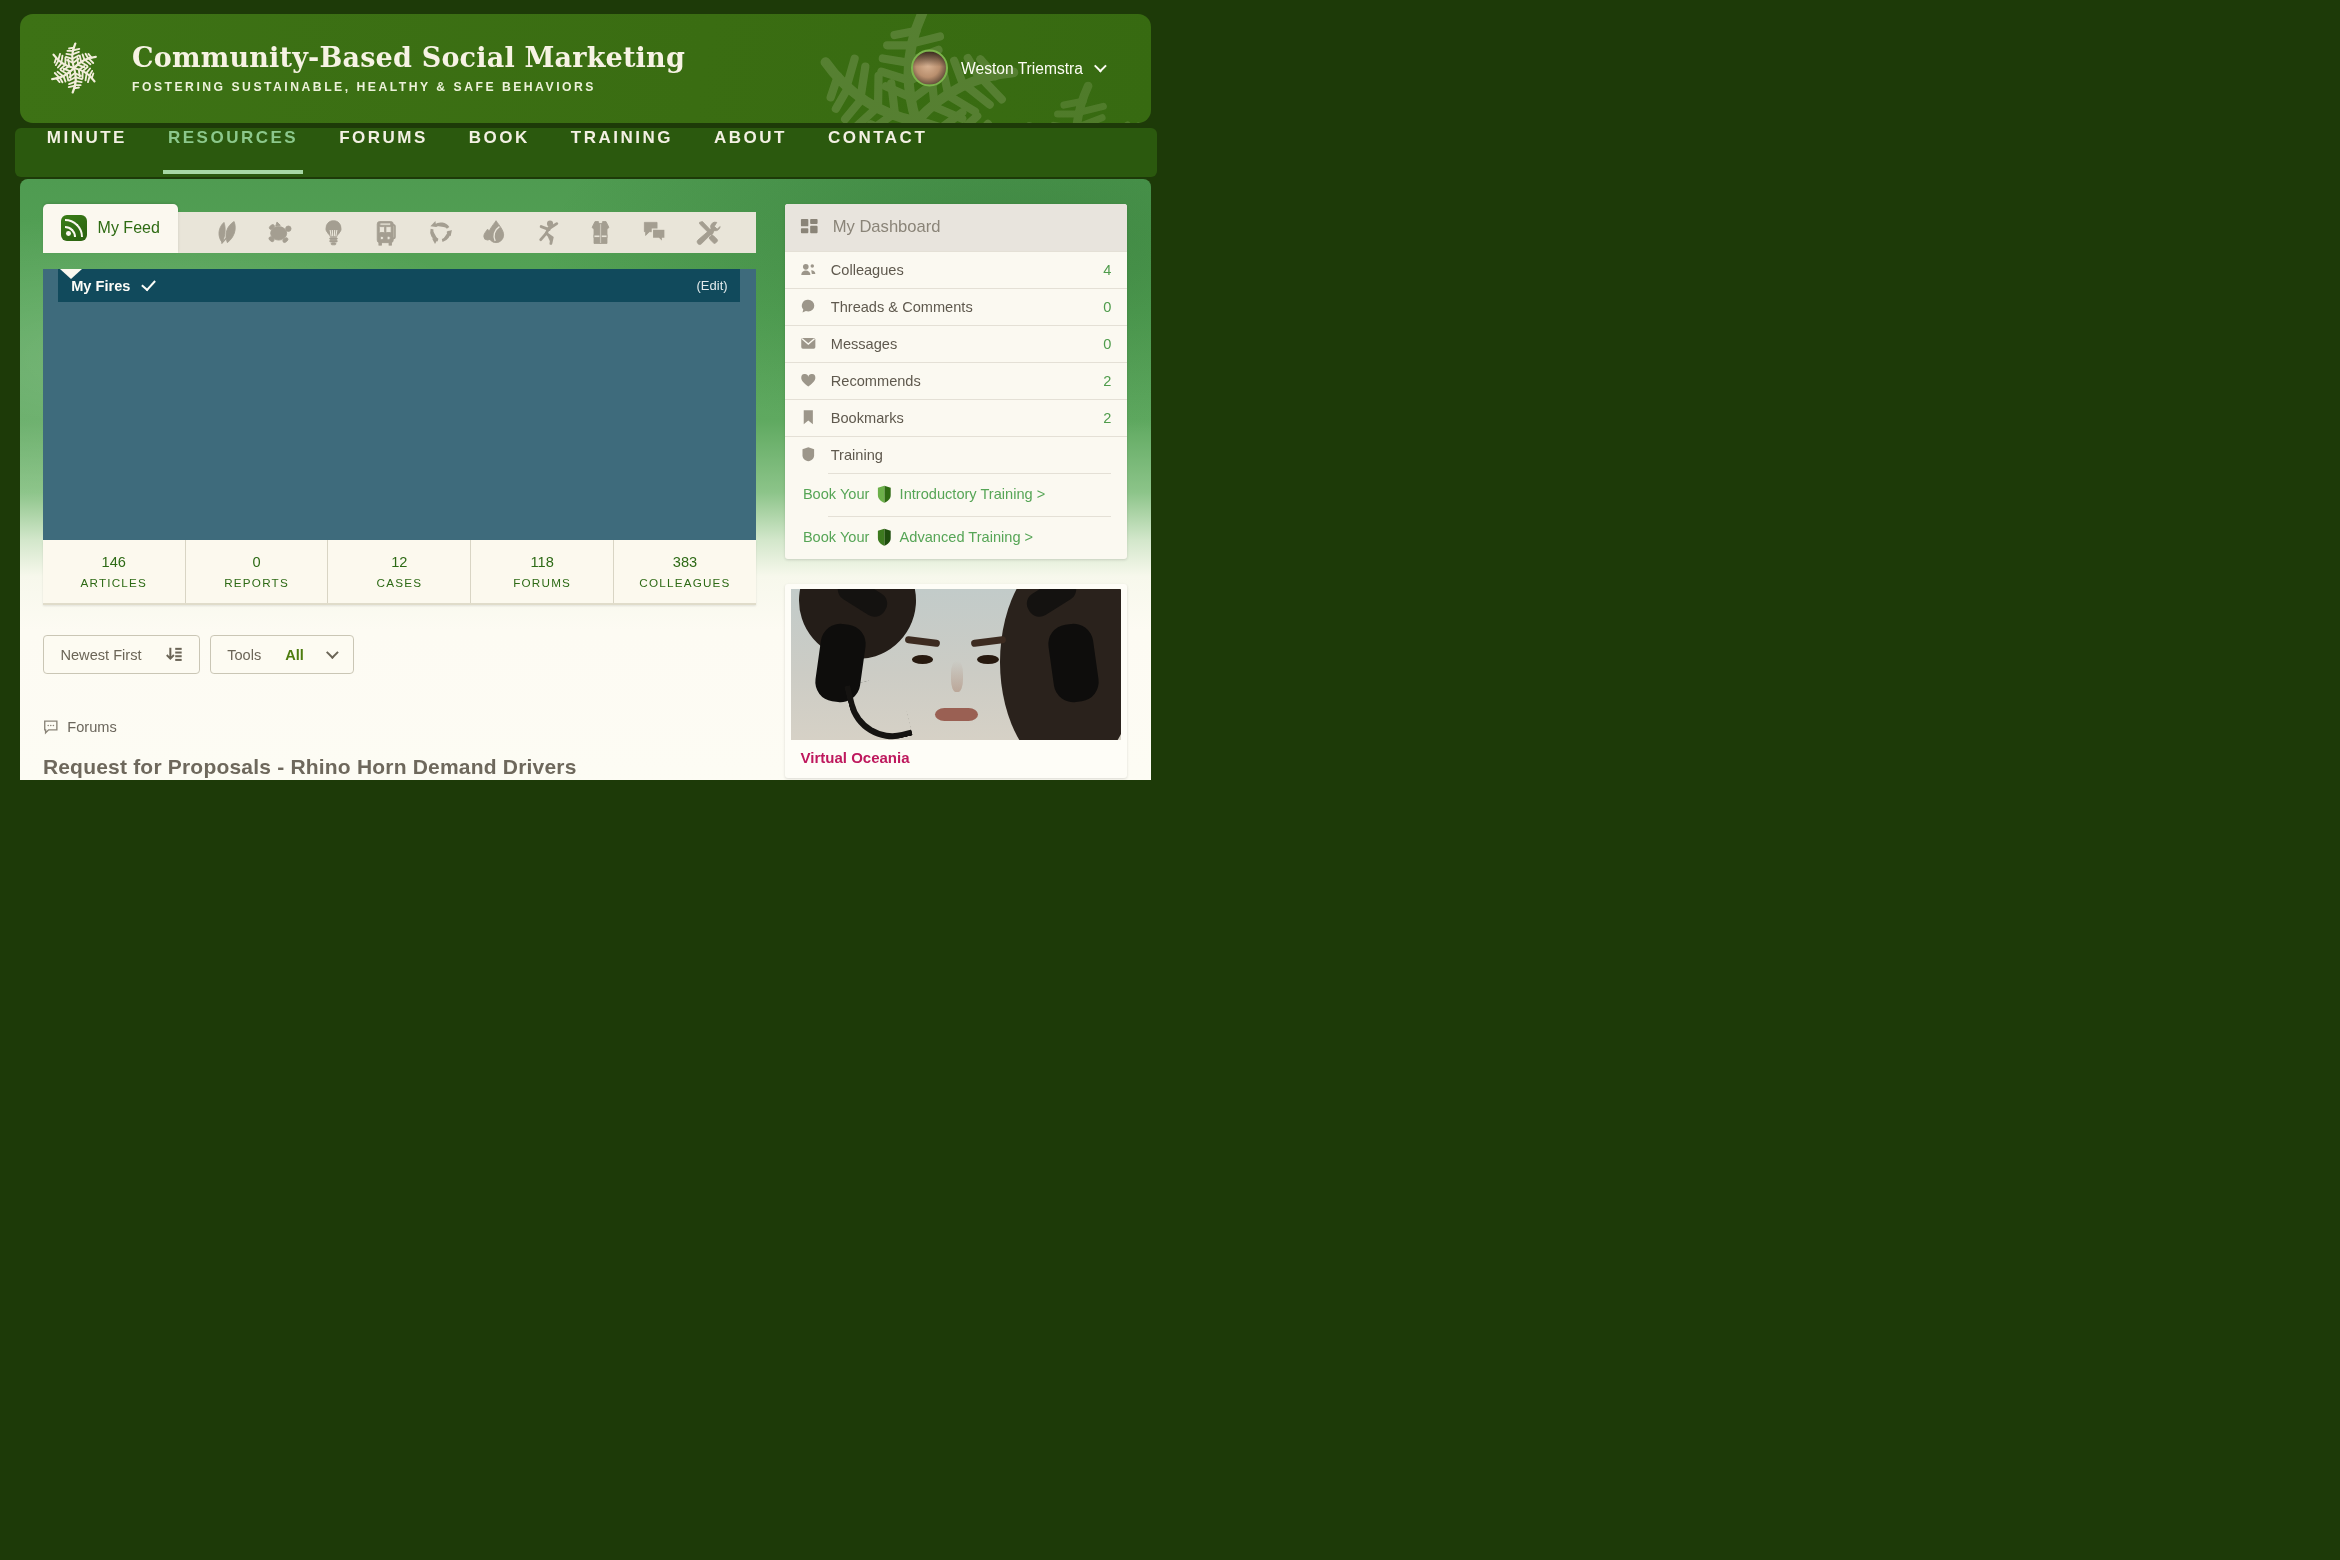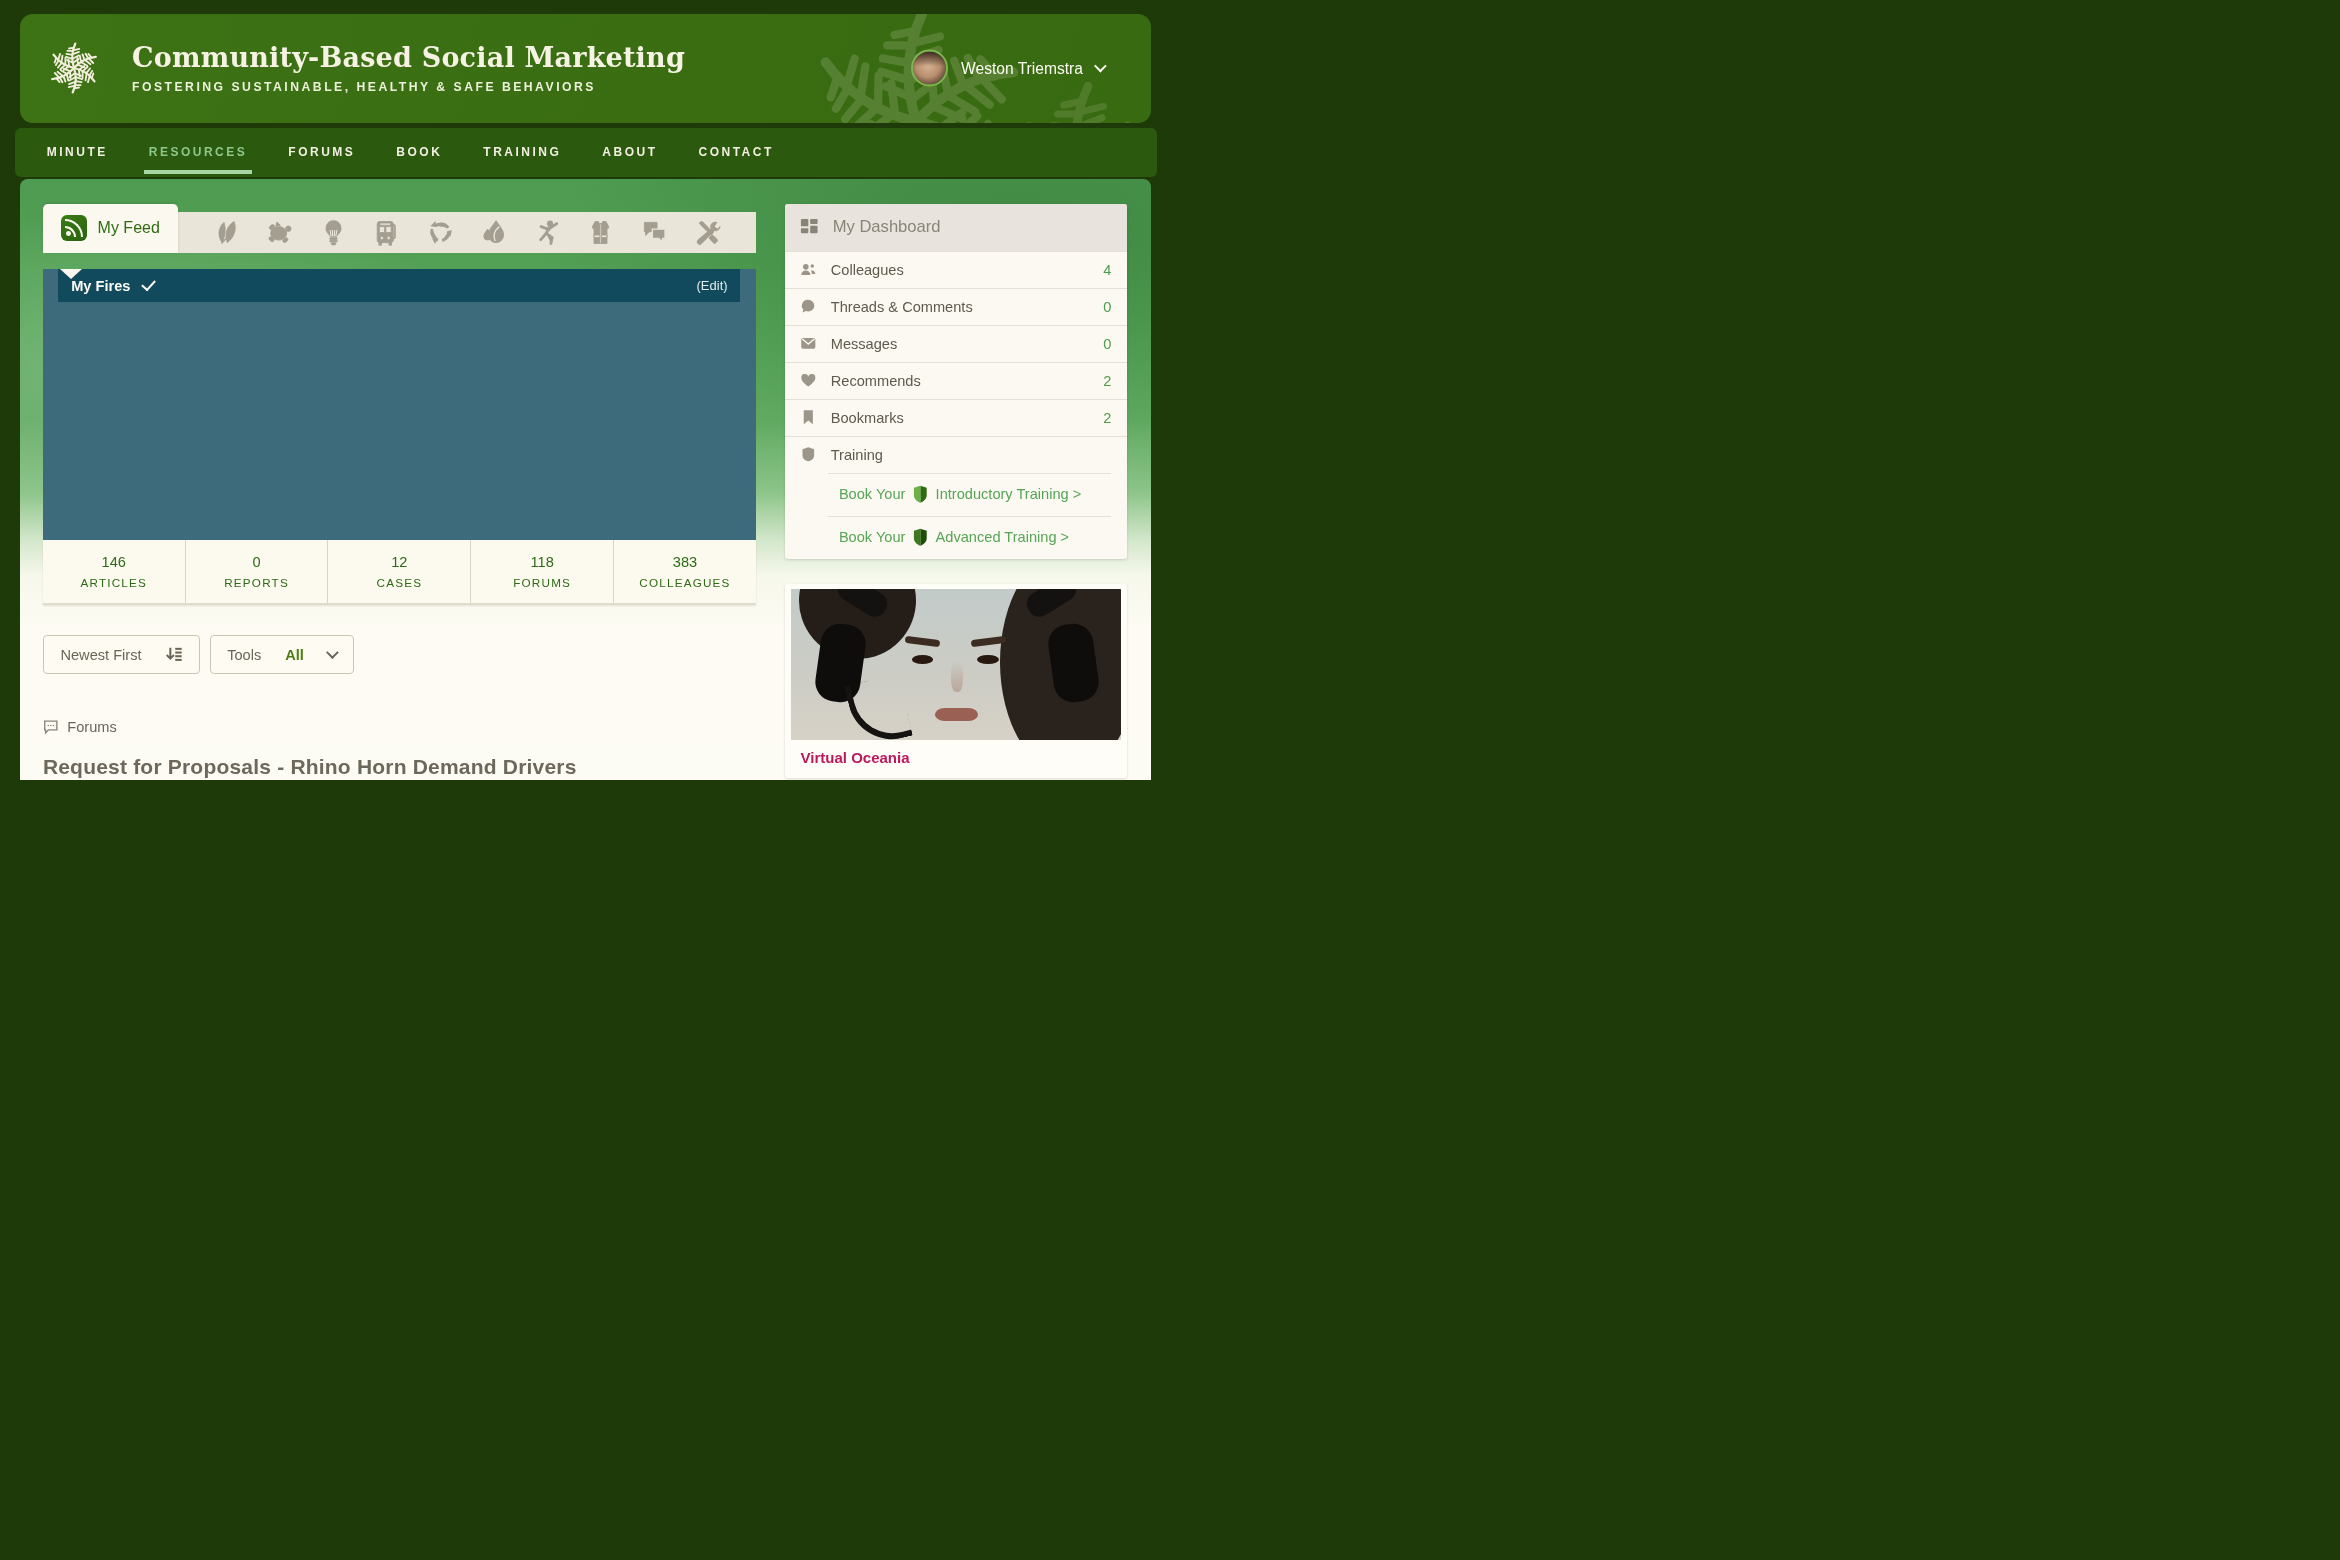--- a/index.html
+++ b/index.html
@@ -24,22 +24,22 @@
     background:
       linear-gradient(180deg,rgba(40,28,20,.85) 0%,rgba(40,28,20,0) 46%),
       radial-gradient(circle at 45% 42%, #d9b393 0%, #b98f6e 45%, #5b4635 78%, #342a20 100%); }
   .user-name { color:#fdfcf4; font-size:15.6px; font-weight:500; }
   .chev { width:8.8px; height:8.8px; border-right:2.4px solid #fdfcf4; border-bottom:2.4px solid #fdfcf4;
     transform:rotate(45deg); margin-top:-3.9px; }
 
   
   .navbar { margin-top:4.9px; height:49px; background:#2b590e; border-radius:5.9px;
     display:flex; align-items:center; padding-left:11.7px; }
-  .nav-item { position:relative; height:100%; display:flex; align-items:center; padding:0 20.5px;
-    font-size:12px; font-weight:600; letter-spacing:2.5px; color:#f3f0e3; cursor:pointer; }
+  .nav-item { position:relative; height:100%; display:flex; align-items:flex-start; padding:0 20.5px;
+    font-size:17px; font-weight:600; letter-spacing:2.5px; color:#f3f0e3; cursor:pointer; }
   .nav-item.active { color:#8cc88c; }
   .nav-item.active::after { content:""; position:absolute; left:15.6px; right:15.6px; bottom:2.9px;
     height:3.9px; background:#a6d7a4; }
 
   
   .content { margin:2px 5.9px 0; height:602px; border-radius:7.8px 7.8px 0 0;
     background:
       radial-gradient(60% 45% at 88% 12%, rgba(20,80,25,.30), rgba(20,80,25,0) 70%),
       radial-gradient(50% 35% at 10% 30%, rgba(255,255,255,.18), rgba(255,255,255,0) 70%),
       linear-gradient(180deg,#4f9b51 0%,#55a457 22%,#5fa960 40%,#8cc489 52%,#d3e7cb 60%,#f7f8ec 66%,#fdfbf3 75%,#fdfcf4 100%);
@@ -107,21 +107,21 @@
   .dash { background:#fbf9f1; border-radius:2.9px; overflow:hidden; box-shadow:0 1px 2.9px rgba(0,0,0,.14); }
   .dash-head { height:47px; background:#e8e4dd; display:flex; align-items:center; gap:13.7px; padding:0 15.6px; }
   .dash-head svg { width:18.5px; height:18.5px; fill:#8a8478; }
   .dash-head .t { font-size:16.6px; color:#8a8478; }
   .dash-row { height:37px; border-top:1px solid #e4e0d6; display:flex; align-items:center; gap:13.7px;
     padding:0 15.6px; cursor:pointer; }
   .dash-row svg { width:16.6px; height:16.6px; fill:#9c968a; flex:0 0 auto; }
   .dash-row .lab { font-size:14.6px; color:#5f594e; }
   .dash-row .cnt { margin-left:auto; font-size:14.6px; color:#4f9c4c; }
   .dash-link { position:relative; height:43px; display:flex; align-items:center; gap:7.8px;
-    padding-left:54px; cursor:pointer; }
+    padding-left:18px; cursor:pointer; }
   .dash-link::before { content:""; position:absolute; top:0; left:43px; right:15.6px; height:1px; background:#e4e0d6; }
   .dash-link .gtxt { font-size:14.6px; color:#56a556; }
   .dash-link svg { width:14.6px; height:18.5px; }
 
   
   .promo { margin-top:25px; background:#fefdf7; border-radius:2.9px; padding:5.9px;
     box-shadow:0 1px 2.9px rgba(0,0,0,.14); }
   .photo { position:relative; height:151px; overflow:hidden;
     background:linear-gradient(180deg,#c2cbc9 0%,#ccccc5 55%,#d6d1c6 100%); }
   .ph-hair-l { position:absolute; left:7.8px; top:-47px; width:117px; height:117px; background:#241d18;

